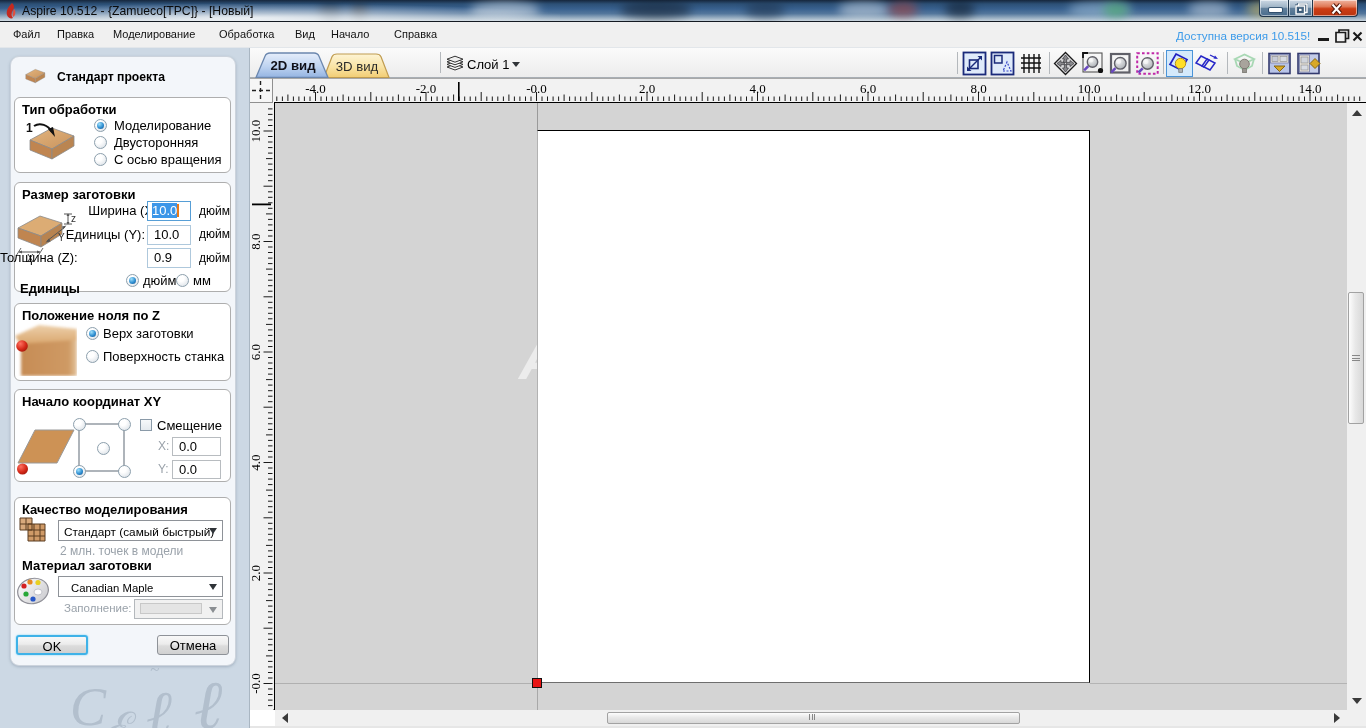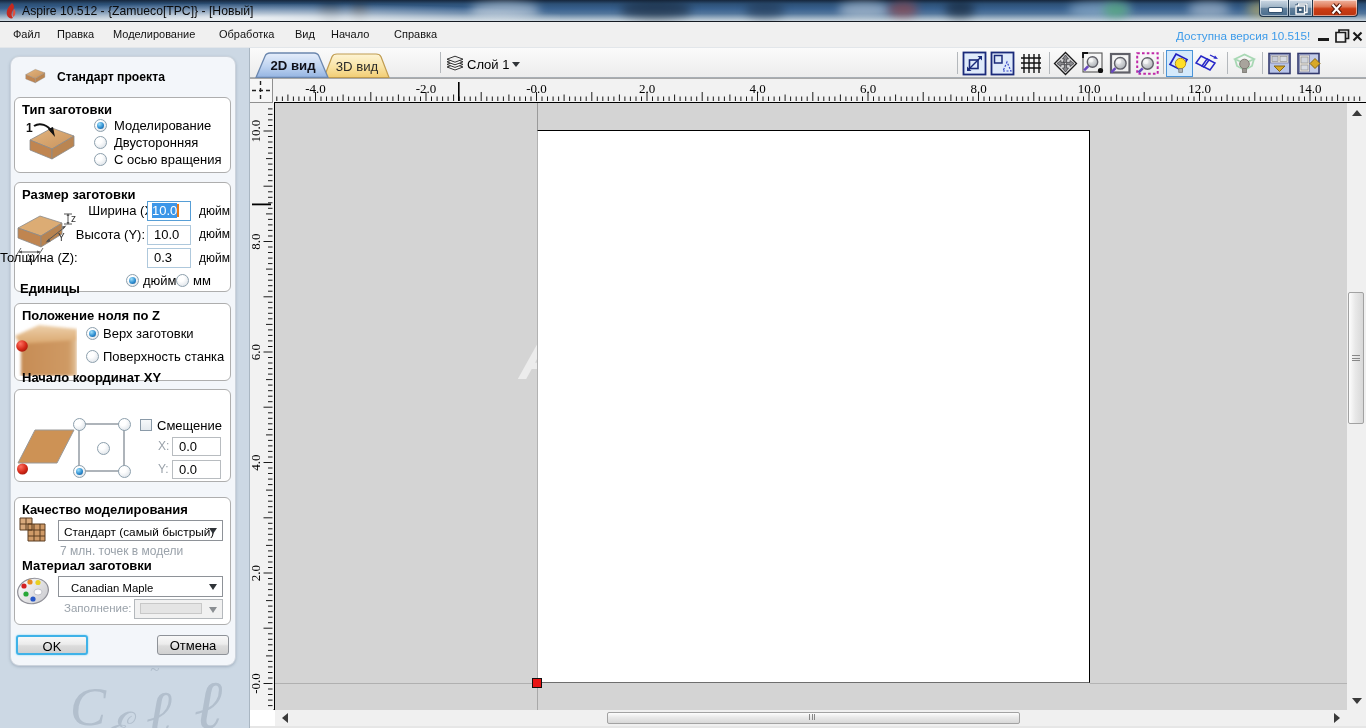--- a/index.html
+++ b/index.html
@@ -114,21 +114,21 @@
             <stop offset="0" stop-color="#e3b57f"></stop>
             <stop offset="1" stop-color="#c9935c"></stop>
           </linearGradient>
         </defs>
         <polygon points="8,22 30,10 52,18 30,31" fill="url(#wt)" stroke="#8a8a8a" stroke-width="0.8"></polygon>
         <polygon points="8,22 30,31 30,41 8,32" fill="#c08550" stroke="#8a8a8a" stroke-width="0.8"></polygon>
         <polygon points="30,31 52,18 52,28 30,41" fill="#ba8551" stroke="#8a8a8a" stroke-width="0.8"></polygon>
       </svg></div>
     <div class="lbl" style="left:57px;top:70px;font-weight:bold;font-size:12.2px">Стандарт проекта</div>
     <div class="gbox" style="left:14px;top:97px;width:217px;height:76px"></div>
-    <div class="gtitle" style="left:22px;top:102px">Тип заготовки</div>
+    <div class="gtitle" style="left:22px;top:102px">Тип обработки</div>
     <div class="ab" style="left:20px;top:118px"><svg width="58" height="46" viewBox="0 0 54 46">
         <defs>
           <linearGradient id="wt" x1="0" y1="0" x2="1" y2="1">
             <stop offset="0" stop-color="#e3b57f"></stop>
             <stop offset="1" stop-color="#c9935c"></stop>
           </linearGradient>
         </defs>
         <polygon points="8,22 30,10 52,18 30,31" fill="url(#wt)" stroke="#8a8a8a" stroke-width="0.8"></polygon>
         <polygon points="8,22 30,31 30,41 8,32" fill="#c08550" stroke="#8a8a8a" stroke-width="0.8"></polygon>
         <polygon points="30,31 52,18 52,28 30,41" fill="#ba8551" stroke="#8a8a8a" stroke-width="0.8"></polygon>
@@ -158,25 +158,25 @@
         <text x="44" y="33" font-family="Liberation Sans" font-size="10" fill="#333">Y</text>
         <path d="M5,44 L26,44" fill="none" stroke="#555" stroke-width="1"></path>
         <polygon points="8,42.5 8,45.5 4.5,44" fill="#555"></polygon>
         <polygon points="23,42.5 23,45.5 26.5,44" fill="#555"></polygon>
         <path d="M2,48 L7,40 M24,48 L29,40" stroke="#555" stroke-width="0.9"></path>
         <text x="13" y="54" font-family="Liberation Sans" font-size="10" fill="#333">X</text>
       </svg></div>
     <div class="lbl" style="left:16px;top:203px;width:145px;text-align:right">Ширина (X):</div>
     <div class="inp" style="left:147px;top:201px;width:44px;height:20px;border-color:#569ed6;padding-left:4px"><span style="background:#3c96e8;color:#fff">10.0</span><span style="display:inline-block;width:2px;height:13px;background:#e87818;vertical-align:-2px"></span></div>
     <div class="lbl" style="left:199px;top:203.5px;font-size:12px">дюйм</div>
-    <div class="lbl" style="left:0px;top:226.5px;width:145px;text-align:right">Высота (Y):</div>
+    <div class="lbl" style="left:0px;top:226.5px;width:145px;text-align:right">Единицы (Y):</div>
     <div class="inp" style="left:147px;top:224.5px;width:44px;height:20px">10.0</div>
     <div class="lbl" style="left:199px;top:227.0px;font-size:12px">дюйм</div>
     <div class="lbl" style="left:0px;top:250px;width:145px;">Толщина (Z):</div>
-    <div class="inp" style="left:147px;top:248px;width:44px;height:20px">0.3</div>
+    <div class="inp" style="left:147px;top:248px;width:44px;height:20px">0.9</div>
     <div class="lbl" style="left:199px;top:250.5px;font-size:12px">дюйм</div>
     <div class="gtitle" style="left:20px;top:281px">Единицы</div>
     <div class="rb sel" style="left:126px;top:274px"></div>
     <div class="lbl" style="left:143px;top:273px">дюйм</div>
     <div class="rb" style="left:176px;top:274px"></div>
     <div class="lbl" style="left:193px;top:273px">мм</div>
     <div class="gbox" style="left:14px;top:303px;width:217px;height:78px"></div>
     <div class="gtitle" style="left:22px;top:308px">Положение ноля по Z</div>
     <div class="ab" style="left:15px;top:322px"><svg width="62" height="54" viewBox="0 0 62 54">
         <defs>
@@ -199,21 +199,21 @@
           <polygon points="0,14 24,3 62,7 62,20 6,24" fill="url(#zc1)"></polygon>
           <polygon points="6,22 62,18 62,54 6,54" fill="url(#zc2)"></polygon>
         </g>
         <circle cx="7" cy="24" r="5.8" fill="url(#ball)"></circle>
       </svg></div>
     <div class="rb sel" style="left:86px;top:327px"></div>
     <div class="lbl" style="left:103px;top:326px">Верх заготовки</div>
     <div class="rb" style="left:86px;top:350px"></div>
     <div class="lbl" style="left:103px;top:349px">Поверхность станка</div>
     <div class="gbox" style="left:14px;top:389px;width:217px;height:93px"></div>
-    <div class="gtitle" style="left:22px;top:370px">Начало координат XY</div>
+    <div class="gtitle" style="left:22px;top:394px">Начало координат XY</div>
     <div class="ab" style="left:16px;top:421px"><svg width="60" height="56" viewBox="0 0 60 56">
         <defs>
           <radialGradient id="ball2" cx="0.35" cy="0.3" r="0.9">
             <stop offset="0" stop-color="#ff7060"></stop>
             <stop offset="0.55" stop-color="#d42818"></stop>
             <stop offset="1" stop-color="#8e0f06"></stop>
           </radialGradient>
         </defs>
         <polygon points="19,9 58,9 41,42 2,42" fill="#cd9255" stroke="#999" stroke-width="1"></polygon>
         <circle cx="6.5" cy="48" r="5.5" fill="url(#ball2)"></circle>
@@ -238,21 +238,21 @@
     <div class="gtitle" style="left:22px;top:502px">Качество моделирования</div>
     <div class="ab" style="left:19px;top:517px"><svg width="27" height="27" viewBox="0 0 27 27">
         <rect x="1" y="1" width="12" height="12" fill="#d8a97c"></rect>
         <rect x="9" y="7" width="17" height="17" fill="#cf9a67"></rect>
         <g stroke="#5a3d20" stroke-width="1" fill="none">
           <path d="M1,1 h12 v12 h-12 z M7,1 v12 M1,7 h12"></path>
           <path d="M9,7 h17 v17 h-17 z M9,13 h17 M9,19 h17 M15,7 v17 M21,7 v17"></path>
         </g>
       </svg></div>
     <div class="combo" style="left:58px;top:520px;width:165px;height:21px;font-size:11.8px;padding-top:4px">Стандарт (самый быстрый)<div class="carr" style="right:5px;top:7px"></div></div>
-    <div class="glbl" style="left:60px;top:544px;font-size:12px">7 млн. точек в модели</div>
+    <div class="glbl" style="left:60px;top:544px;font-size:12px">2 млн. точек в модели</div>
     <div class="gtitle" style="left:22px;top:558px">Материал заготовки</div>
     <div class="ab" style="left:16px;top:574px"><svg width="37" height="34" viewBox="0 0 37 34">
         <defs>
           <linearGradient id="pal" x1="0" y1="0" x2="1" y2="1">
             <stop offset="0" stop-color="#ffffff"></stop>
             <stop offset="1" stop-color="#c8c8cc"></stop>
           </linearGradient>
         </defs>
         <ellipse cx="17" cy="17" rx="15.5" ry="12.5" fill="url(#pal)" stroke="#909098" stroke-width="1.2" transform="rotate(-14 17 17)"></ellipse>
         <ellipse cx="22" cy="18" rx="4" ry="3" fill="#fff" stroke="#b8b8c0" stroke-width="0.8"></ellipse>

